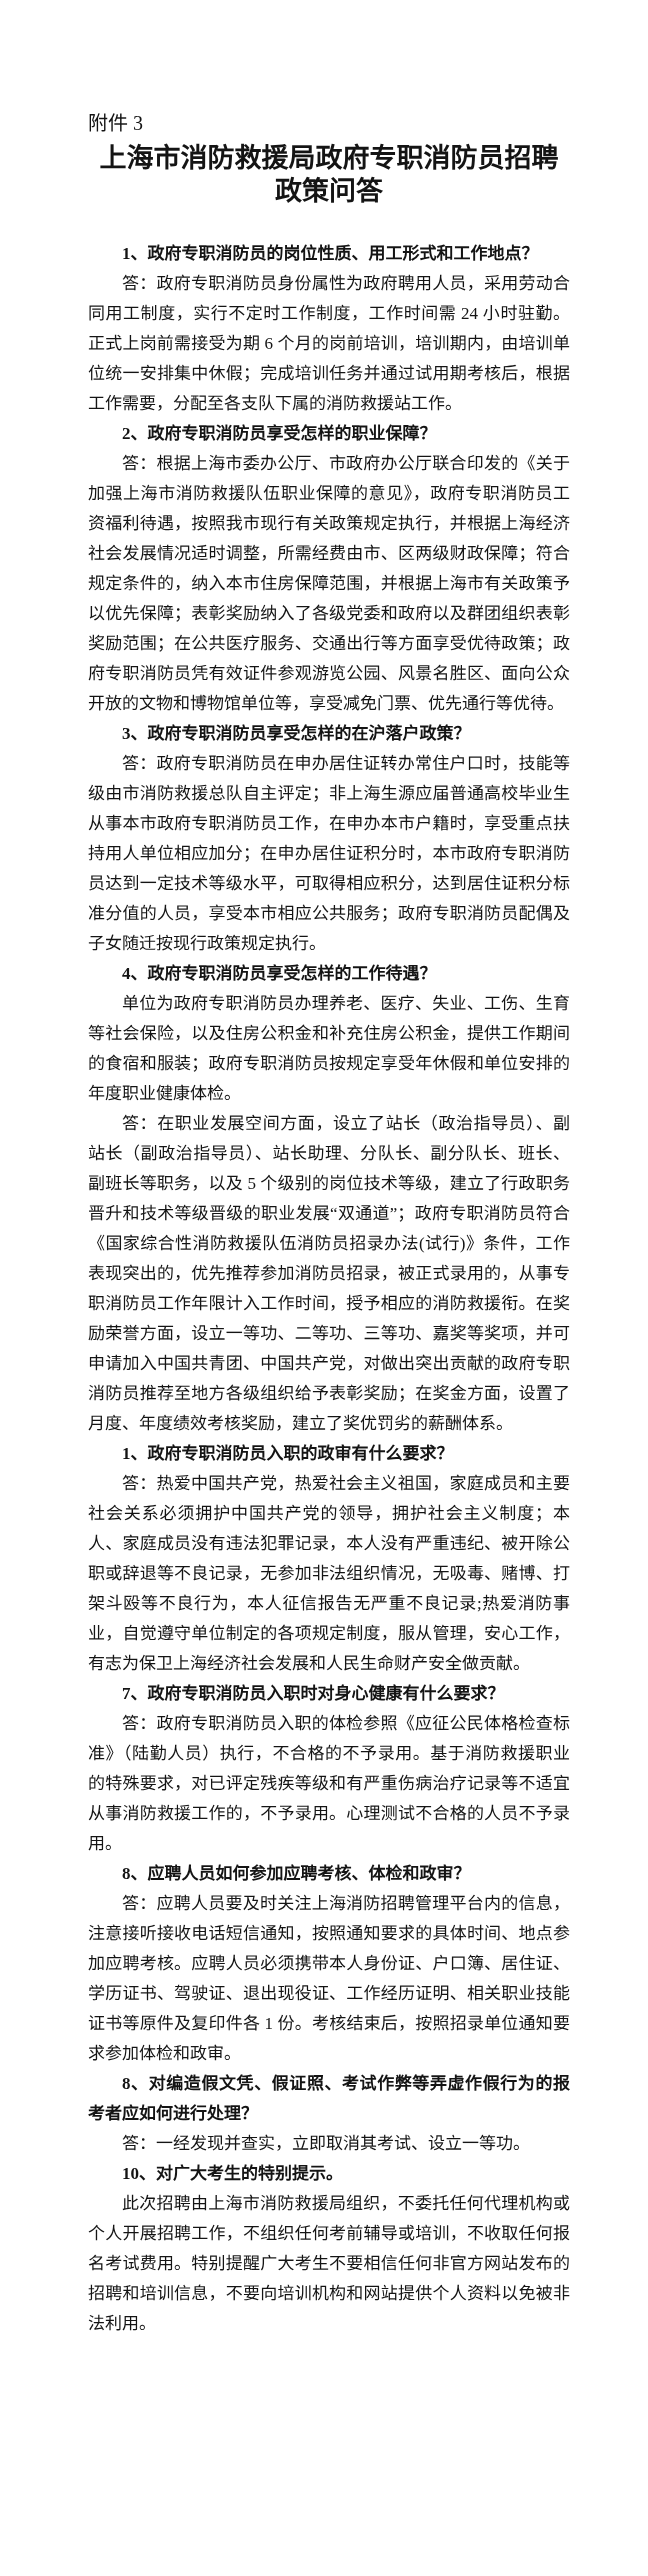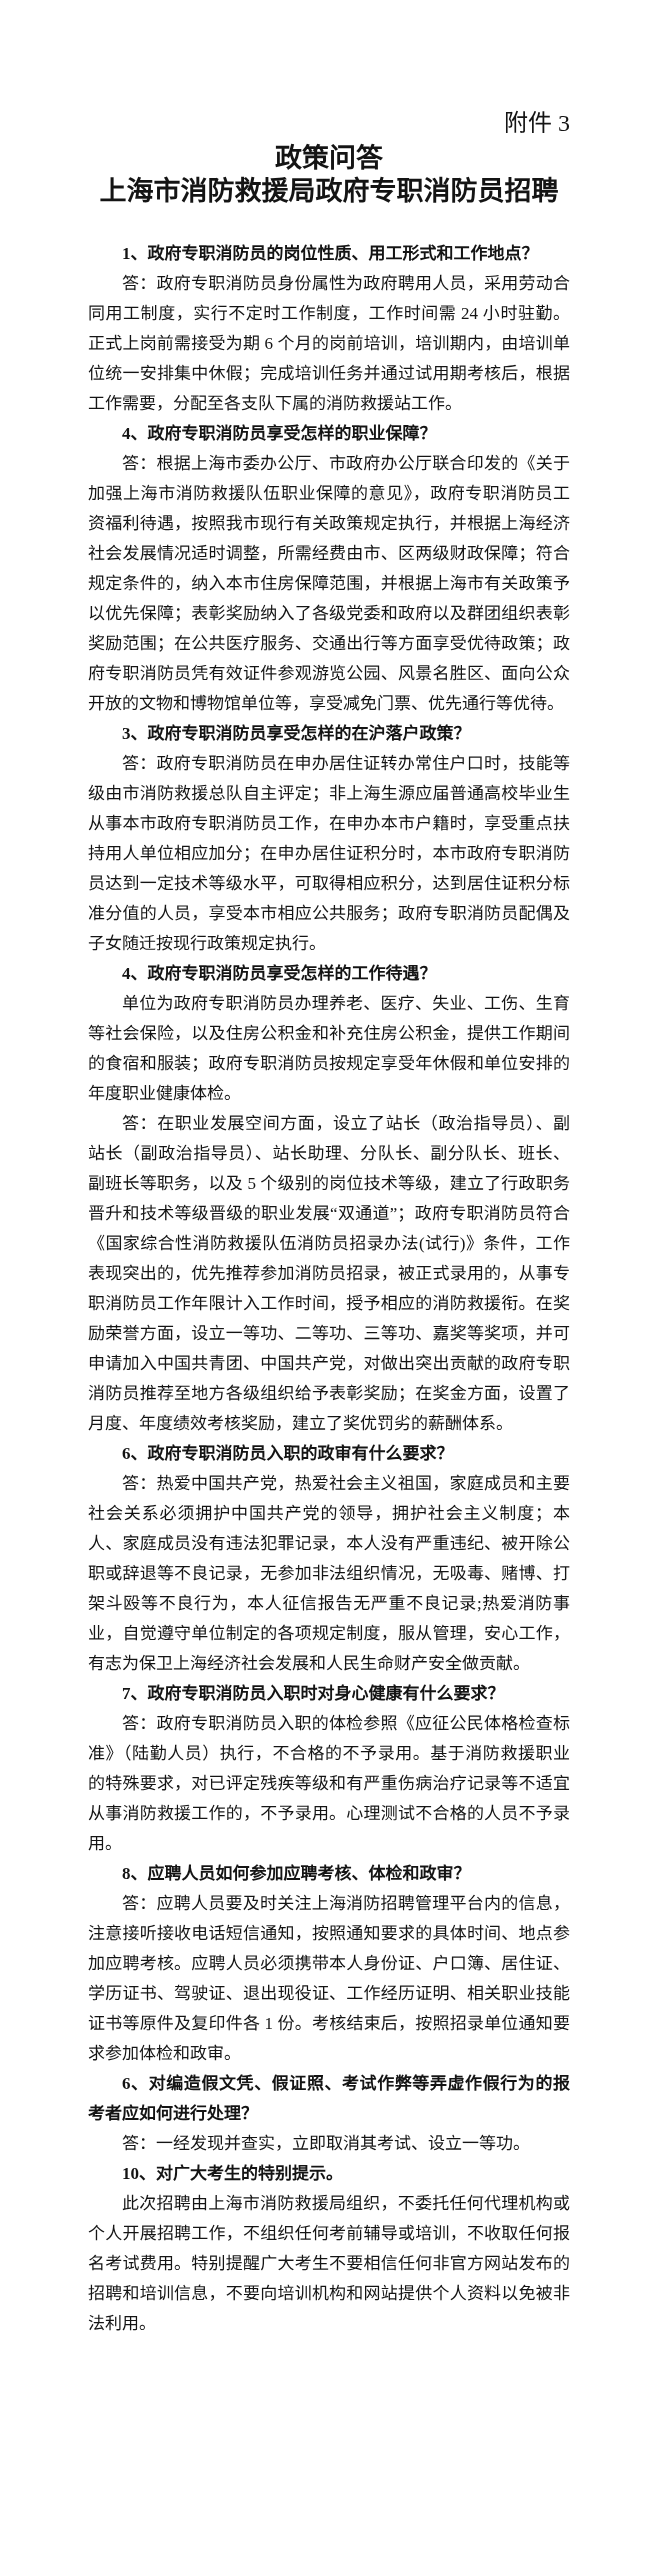--- a/index.html
+++ b/index.html
@@ -12,25 +12,24 @@
     width: 648px;
     min-height: 2576px;
     margin: 0 auto;
     background: #ffffff;
     box-sizing: border-box;
     padding: 113px 78px 0 88px;
     font-family: "Liberation Serif", "DejaVu Serif", serif;
     color: #141414;
   }
   .attachment {
-    font-size: 24px;
+    font-size: 20px;
     line-height: 20.4px;
     margin: 0 0 8.4px 0;
     font-weight: 400;
-    text-align: right;
   }
   .doc-title {
     font-size: 27px;
     font-weight: 700;
     line-height: 33px;
     text-align: center;
     margin: 0 0 31px 0;
   }
   .doc-title .title-line {
     display: block;
@@ -51,48 +50,48 @@
     font-weight: 400;
   }
 </style>
 </head>
 <body>
 
 <div class="page">
   <div class="attachment">附件 3</div>
 
   <h1 class="doc-title">
+    <span class="title-line">上海市消防救援局政府专职消防员招聘</span>
     <span class="title-line">政策问答</span>
-    <span class="title-line">上海市消防救援局政府专职消防员招聘</span>
   </h1>
 
   <div class="qa-body" id="qa-list">
   <p class="question">1、政府专职消防员的岗位性质、用工形式和工作地点？</p>
   <p class="answer">答：政府专职消防员身份属性为政府聘用人员，采用劳动合同用工制度，实行不定时工作制度，工作时间需 24 小时驻勤。正式上岗前需接受为期 6 个月的岗前培训，培训期内，由培训单位统一安排集中休假；完成培训任务并通过试用期考核后，根据工作需要，分配至各支队下属的消防救援站工作。</p>
 
-  <p class="question">4、政府专职消防员享受怎样的职业保障？</p>
+  <p class="question">2、政府专职消防员享受怎样的职业保障？</p>
   <p class="answer">答：根据上海市委办公厅、市政府办公厅联合印发的《关于加强上海市消防救援队伍职业保障的意见》，政府专职消防员工资福利待遇，按照我市现行有关政策规定执行，并根据上海经济社会发展情况适时调整，所需经费由市、区两级财政保障；符合规定条件的，纳入本市住房保障范围，并根据上海市有关政策予以优先保障；表彰奖励纳入了各级党委和政府以及群团组织表彰奖励范围；在公共医疗服务、交通出行等方面享受优待政策；政府专职消防员凭有效证件参观游览公园、风景名胜区、面向公众开放的文物和博物馆单位等，享受减免门票、优先通行等优待。</p>
 
   <p class="question">3、政府专职消防员享受怎样的在沪落户政策？</p>
   <p class="answer">答：政府专职消防员在申办居住证转办常住户口时，技能等级由市消防救援总队自主评定；非上海生源应届普通高校毕业生从事本市政府专职消防员工作，在申办本市户籍时，享受重点扶持用人单位相应加分；在申办居住证积分时，本市政府专职消防员达到一定技术等级水平，可取得相应积分，达到居住证积分标准分值的人员，享受本市相应公共服务；政府专职消防员配偶及子女随迁按现行政策规定执行。</p>
 
   <p class="question">4、政府专职消防员享受怎样的工作待遇？</p>
   <p class="answer">单位为政府专职消防员办理养老、医疗、失业、工伤、生育等社会保险，以及住房公积金和补充住房公积金，提供工作期间的食宿和服装；政府专职消防员按规定享受年休假和单位安排的年度职业健康体检。</p>
 
   <p class="answer">答：在职业发展空间方面，设立了站长（政治指导员）、副站长（副政治指导员）、站长助理、分队长、副分队长、班长、副班长等职务，以及 5 个级别的岗位技术等级，建立了行政职务晋升和技术等级晋级的职业发展“双通道”；政府专职消防员符合《国家综合性消防救援队伍消防员招录办法(试行)》条件，工作表现突出的，优先推荐参加消防员招录，被正式录用的，从事专职消防员工作年限计入工作时间，授予相应的消防救援衔。在奖励荣誉方面，设立一等功、二等功、三等功、嘉奖等奖项，并可申请加入中国共青团、中国共产党，对做出突出贡献的政府专职消防员推荐至地方各级组织给予表彰奖励；在奖金方面，设置了月度、年度绩效考核奖励，建立了奖优罚劣的薪酬体系。</p>
 
-  <p class="question">6、政府专职消防员入职的政审有什么要求？</p>
+  <p class="question">1、政府专职消防员入职的政审有什么要求？</p>
   <p class="answer">答：热爱中国共产党，热爱社会主义祖国，家庭成员和主要社会关系必须拥护中国共产党的领导，拥护社会主义制度；本人、家庭成员没有违法犯罪记录，本人没有严重违纪、被开除公职或辞退等不良记录，无参加非法组织情况，无吸毒、赌博、打架斗殴等不良行为，本人征信报告无严重不良记录;热爱消防事业，自觉遵守单位制定的各项规定制度，服从管理，安心工作，有志为保卫上海经济社会发展和人民生命财产安全做贡献。</p>
 
   <p class="question">7、政府专职消防员入职时对身心健康有什么要求？</p>
   <p class="answer">答：政府专职消防员入职的体检参照《应征公民体格检查标准》（陆勤人员）执行，不合格的不予录用。基于消防救援职业的特殊要求，对已评定残疾等级和有严重伤病治疗记录等不适宜从事消防救援工作的，不予录用。心理测试不合格的人员不予录用。</p>
 
   <p class="question">8、应聘人员如何参加应聘考核、体检和政审？</p>
   <p class="answer">答：应聘人员要及时关注上海消防招聘管理平台内的信息，注意接听接收电话短信通知，按照通知要求的具体时间、地点参加应聘考核。应聘人员必须携带本人身份证、户口簿、居住证、学历证书、驾驶证、退出现役证、工作经历证明、相关职业技能证书等原件及复印件各 1 份。考核结束后，按照招录单位通知要求参加体检和政审。</p>
 
-  <p class="question">6、对编造假文凭、假证照、考试作弊等弄虚作假行为的报考者应如何进行处理？</p>
+  <p class="question">8、对编造假文凭、假证照、考试作弊等弄虚作假行为的报考者应如何进行处理？</p>
   <p class="answer">答：一经发现并查实，立即取消其考试、设立一等功。</p>
 
   <p class="question">10、对广大考生的特别提示。</p>
   <p class="answer">此次招聘由上海市消防救援局组织，不委托任何代理机构或个人开展招聘工作，不组织任何考前辅导或培训，不收取任何报名考试费用。特别提醒广大考生不要相信任何非官方网站发布的招聘和培训信息，不要向培训机构和网站提供个人资料以免被非法利用。</p>
 </div>
 </div>
 
 
 </body></html>

